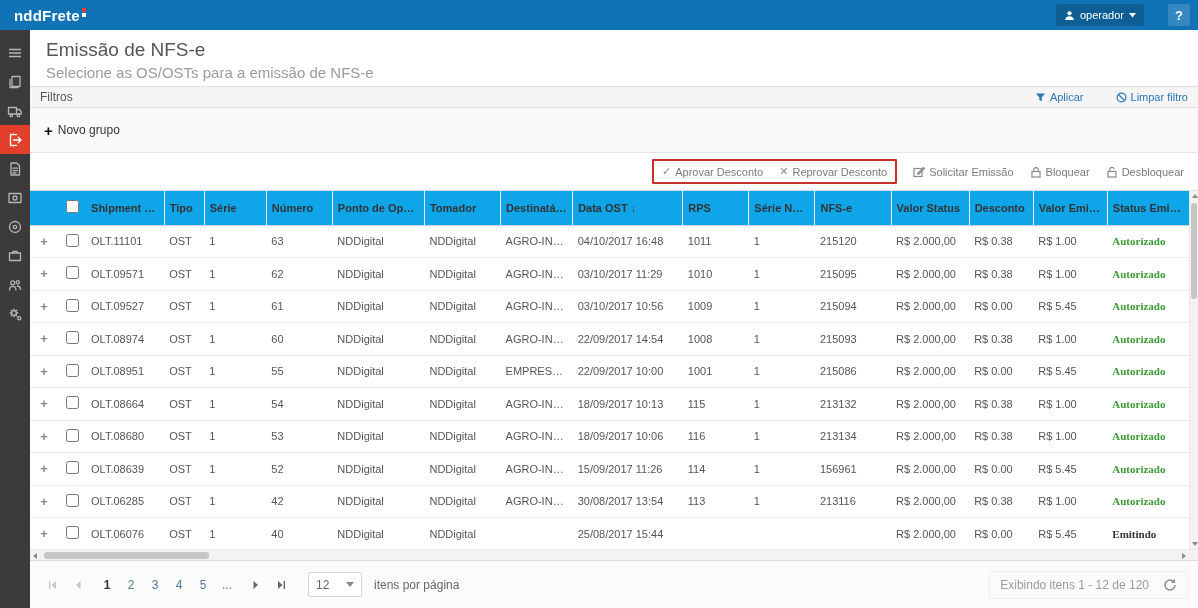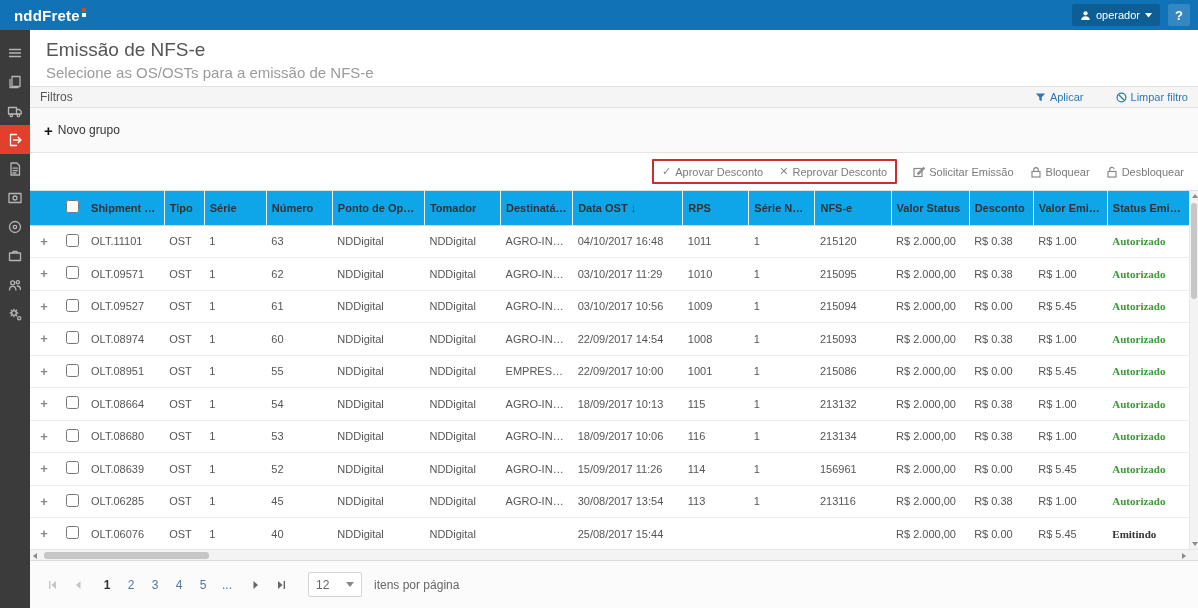--- a/index.html
+++ b/index.html
@@ -6,21 +6,21 @@
   html,body { width:1198px; height:608px; overflow:hidden; }
   body { font-family:"Liberation Sans","DejaVu Sans",sans-serif; background:#f4f4f4; color:#555; }
 
   
   .topbar { height:30px; background:#1173b5; display:flex; align-items:center; padding:0 8px 0 14px; color:#fff; }
   .brand { font-weight:bold; font-size:15px; display:flex; align-items:flex-start; gap:2px; letter-spacing:.2px; cursor:pointer; }
   .brand .pix { display:inline-block; margin-top:1px; }
   .brand .pix i { display:block; width:4px; height:4px; }
   .pix .r { background:#e2402c; }
   .pix .w { background:#fff; margin-top:1px; }
-  .topbar-right { margin-left:auto; display:flex; align-items:center; gap:8px; }
+  .topbar-right { margin-left:auto; display:flex; align-items:center; gap:24px; }
   .user-btn { background:rgba(0,0,0,.18); border-radius:2px; height:22px; display:flex; align-items:center; gap:5px; padding:0 8px; font-size:11px; cursor:pointer; }
   .help-btn { background:rgba(255,255,255,.15); width:22px; height:22px; border-radius:2px; display:flex; align-items:center; justify-content:center; font-weight:bold; font-size:13px; cursor:pointer; }
 
   
   .app { display:flex; height:578px; }
   .sidebar { width:30px; background:#3b3b3b; display:flex; flex-direction:column; align-items:center; padding-top:8px; flex:none; }
   .side-item { width:30px; height:29px; display:flex; align-items:center; justify-content:center; cursor:pointer; }
   .side-item.active { background:#e2402c; }
   .side-item svg { stroke:#b5b5b5; fill:none; stroke-width:1.3; stroke-linecap:round; stroke-linejoin:round; }
   .side-item.active svg { stroke:#fff; }
@@ -446,21 +446,21 @@
     <td>R$ 0.00</td>
     <td>R$ 5.45</td>
     <td class="cell-status" style="color: rgb(58, 155, 53);">Autorizado</td>
   </tr>
             <tr class="grid-row">
     <td class="c-exp"><span class="expander">+</span></td>
     <td class="c-chk"><input type="checkbox" style=""></td>
     <td>OLT.06285</td>
     <td>OST</td>
     <td>1</td>
-    <td>45</td>
+    <td>42</td>
     <td>NDDigital</td>
     <td>NDDigital</td>
     <td>AGRO-INDS...</td>
     <td>30/08/2017 13:54</td>
     <td>113</td>
     <td>1</td>
     <td>213116</td>
     <td>R$ 2.000,00</td>
     <td>R$ 0.38</td>
     <td>R$ 1.00</td>
@@ -538,16 +538,25 @@
         <svg width="12" height="12" viewBox="0 0 12 12">
             <path d="M2 2l4.5 4L2 10z"></path>
             <path d="M7.6 2H9v8H7.6z"></path>
           </svg>
       </span>
       <span class="size-select">
         <span>12</span>
         <span class="size-caret"></span>
       </span>
       <span class="pager-label">itens por página</span>
+      <span class="pager-info">
+        <span>Exibindo itens 1 - 12 de 120</span>
+        <span class="refresh-btn">
+          <svg width="14" height="14" viewBox="0 0 14 14">
+              <path d="M12 7A5 5 0 117 2a5 5 0 013.7 1.6"></path>
+              <path d="M11.3 1.2v3h-3"></path>
+            </svg>
+        </span>
+      </span>
     </div>
 
   </div>
 </div>
 
 </body></html>

